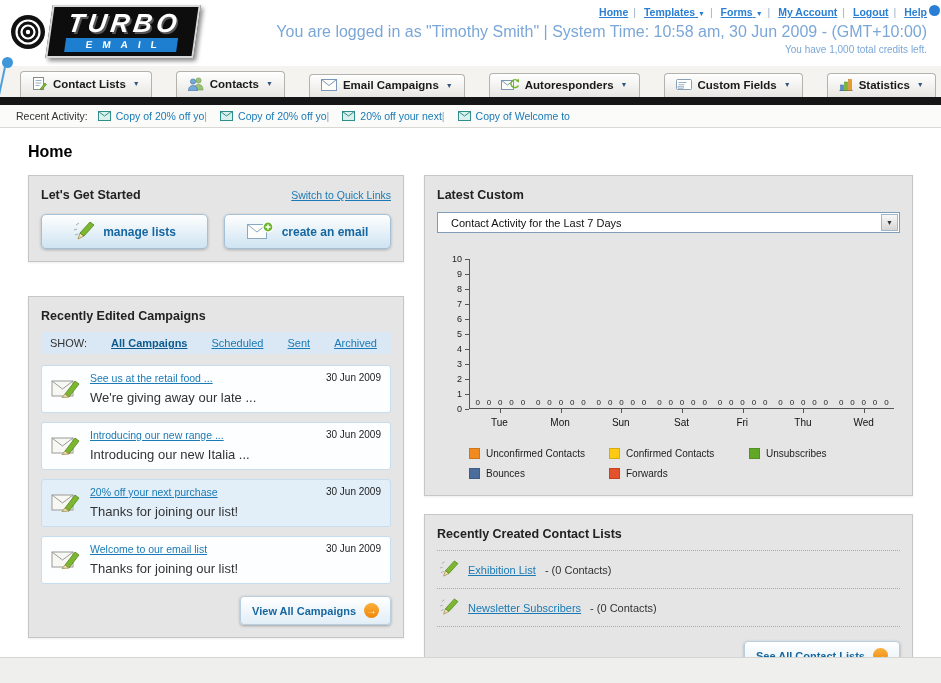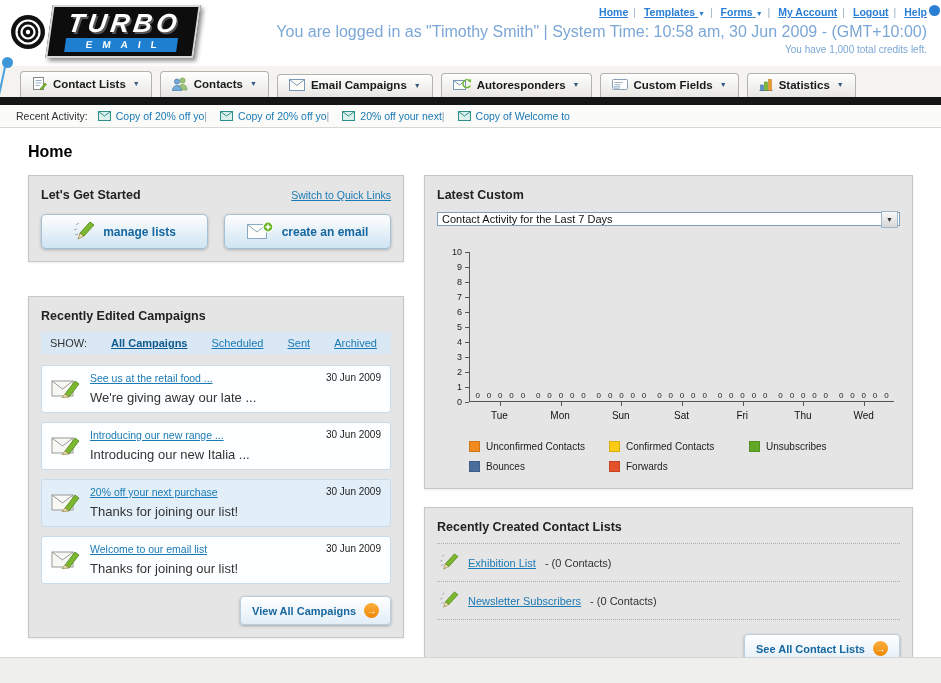--- a/index.html
+++ b/index.html
@@ -22,21 +22,21 @@
   .top-links .caret { font-size:7px; color:#2a7fd4; text-decoration:none; display:inline-block; }
   .status-line { margin-top:5px; font-size:16px; color:#7ba7d7; }
   .credits-line { margin-top:3px; font-size:10px; color:#7ba7d7; }
 
   
   .deco-balloon { position:absolute; left:2px; top:57px; width:11px; height:11px; border-radius:50%; background:#3f97d9; }
   .deco-string { position:absolute; left:4px; top:67px; width:2px; height:44px; background:#4aa0dd; transform:rotate(12deg); transform-origin:top center; }
   .deco-help-dot { position:absolute; right:1px; top:5px; width:11px; height:11px; border-radius:50%; background:#2a7fd4; }
 
   
-  .nav-bar { background:#f4f3f0; padding:6px 0 0 20px; height:31px; display:flex; align-items:flex-end; gap:8px; }
+  .nav-bar { background:#f4f3f0; padding:6px 0 0 20px; height:31px; display:flex; align-items:flex-end; gap:24px; }
   .nav-tab { display:inline-flex; align-items:center; gap:6px; padding:4px 11px 6px; background:linear-gradient(#ffffff,#e7e6e2); border:1px solid #b3b2ad; border-bottom:none; border-radius:4px 4px 0 0; font-size:11.5px; font-weight:bold; color:#1a1a1a; cursor:pointer; box-shadow:inset 0 1px 0 #fff; white-space:nowrap; }
   .nav-tab .caret { color:#33567e; font-size:7px; margin-left:1px; }
   .tab-icon svg { display:block; }
   .dark-stripe { height:8px; background:#161616; }
 
   
   .activity-bar { height:23px; display:flex; align-items:center; padding:0 16px; background:#fbfbfa; border-bottom:1px solid #d8d8d5; font-size:10.5px; gap:10px; }
   .activity-label { color:#333; }
   .activity-items { display:flex; align-items:center; }
   .activity-item { display:inline-flex; align-items:center; gap:5px; }
@@ -72,21 +72,21 @@
   .camp-icon { flex:0 0 30px; padding-top:2px; }
   .camp-text { flex:1; }
   .camp-title-link { font-size:10.5px; color:#1a7ab5; text-decoration:underline; display:block; margin-bottom:4px; }
   .camp-sub { font-size:13px; color:#333; }
   .camp-date { font-size:10px; color:#222; white-space:nowrap; }
   .camp-footer { text-align:right; padding-top:3px; }
   .small-btn { display:inline-flex; align-items:center; gap:8px; padding:6px 11px; border:1px solid #b9cfdf; border-radius:4px; background:linear-gradient(#ffffff,#e2eef7); font-size:11px; font-weight:bold; color:#1667a0; cursor:pointer; box-shadow:0 1px 3px rgba(0,0,0,0.3), inset 0 1px 0 #fff; font-family:"Liberation Sans", sans-serif; }
   .arrow-circle { width:15px; height:15px; border-radius:50%; background:linear-gradient(#fbb03f,#ef8705); color:#fff; font-size:10px; line-height:15px; text-align:center; display:inline-block; font-weight:bold; }
 
   
-  .stats-dropdown { margin-top:10px; height:14px; border:1px solid #7f9db9; background:#fff; display:flex; align-items:center; justify-content:space-between; padding-left:4px; font-size:11px; color:#111; cursor:pointer; }
+  .stats-dropdown { margin-top:10px; height:21px; border:1px solid #7f9db9; background:#fff; display:flex; align-items:center; justify-content:space-between; padding-left:13px; font-size:11px; color:#111; cursor:pointer; }
   .dd-arrow { width:17px; height:17px; margin-right:1px; background:linear-gradient(#f8f8f8,#d6d6d6); border:1px solid #9db8cc; display:flex; align-items:center; justify-content:center; font-size:7px; color:#333; }
   .chart { margin-top:26px; padding:0 6px; }
   .chart-grid { display:flex; }
   .y-axis { flex:0 0 26px; width:26px; position:relative; height:150px; }
   .ytick { position:absolute; right:0; transform:translateY(50%); display:flex; align-items:center; gap:3px; }
   .ytick span { font-size:9px; color:#222; }
   .ytick i { width:4px; height:1px; background:#555; display:block; }
   .plot { flex:1; height:150px; border-left:1px solid #555; border-bottom:1px solid #555; display:flex; position:relative; }
   .day-group { flex:1; position:relative; }
   .day-group::before { content:""; position:absolute; left:50%; bottom:-5px; width:1px; height:4px; background:#555; }

